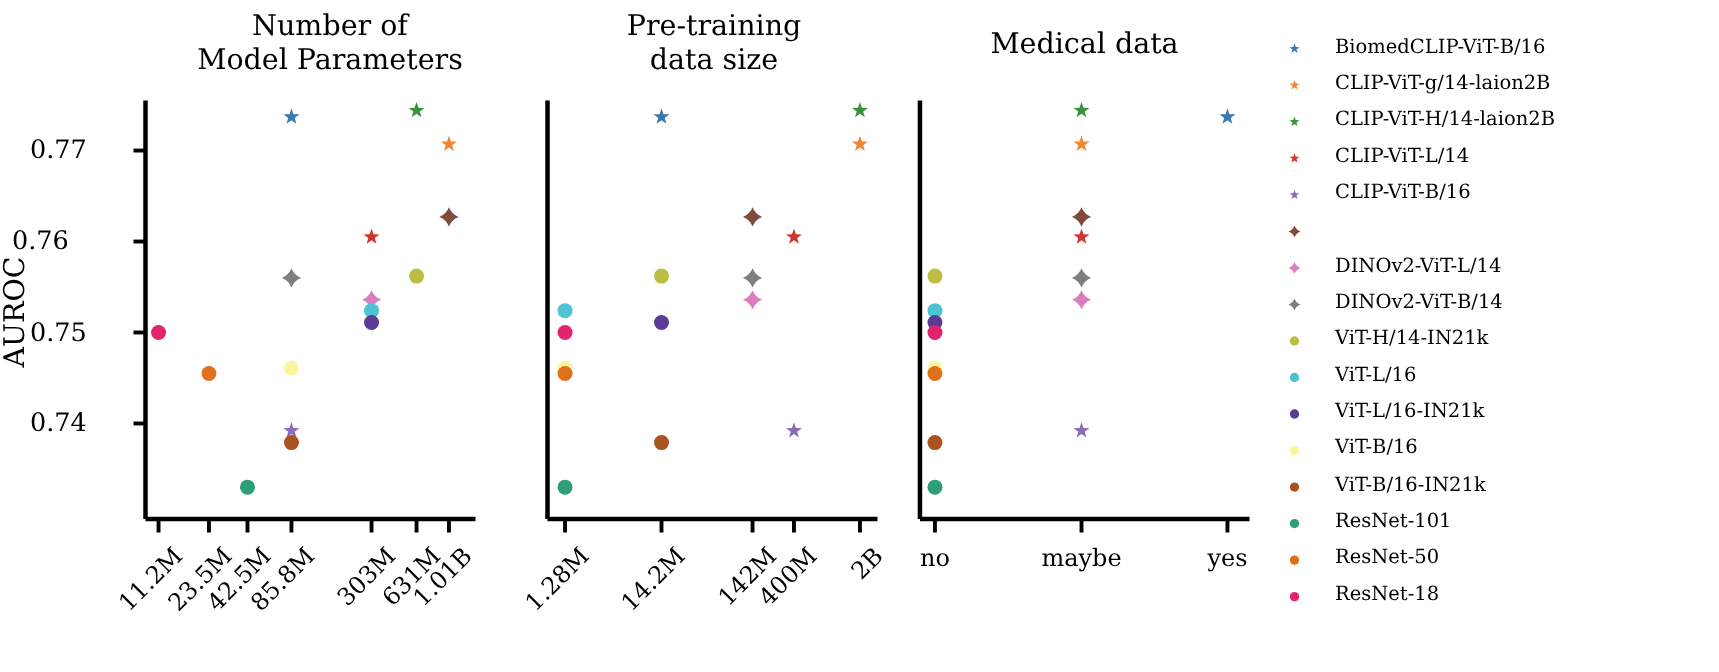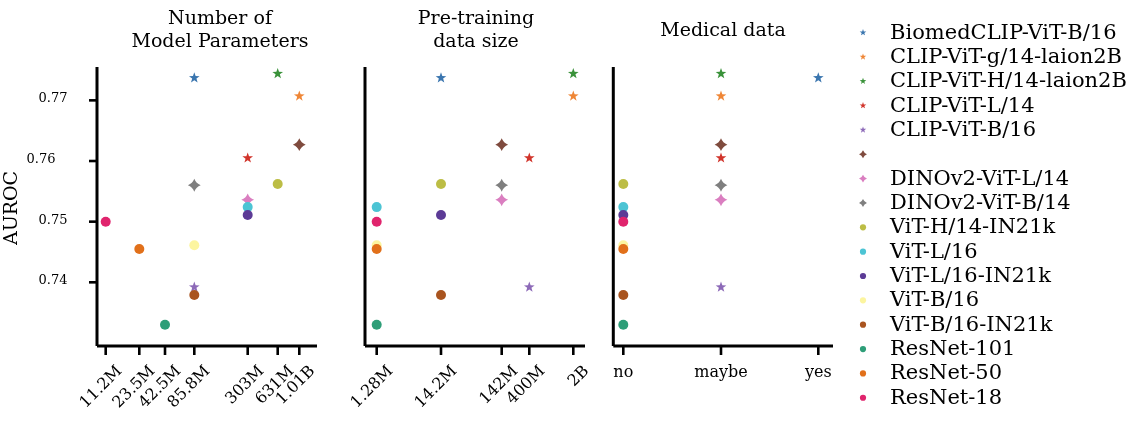--- a/index.html
+++ b/index.html
@@ -13,32 +13,32 @@
     position:absolute;text-align:center;
     font-size:19px;line-height:23px;white-space:pre-line;
     color:#000;
   }
   .ylabel{
     position:absolute;font-size:19px;
     transform-origin:50% 50%;transform:rotate(-90deg);
     white-space:nowrap;text-align:center;
   }
   .ytick-label{
-    position:absolute;font-size:13px;text-align:center;white-space:nowrap;
+    position:absolute;font-size:17px;text-align:left;white-space:nowrap;
   }
   .xtick-label{
     position:absolute;font-size:16px;white-space:nowrap;
     transform-origin:right top;transform:rotate(-45deg);
     text-align:right;
   }
   .xtick-label.flat{
     transform:none;transform-origin:center top;text-align:center;
   }
   .legend-label{
-    position:absolute;font-size:21px;white-space:nowrap;line-height:16px;
+    position:absolute;font-size:13px;white-space:nowrap;line-height:16px;
   }
   svg{position:absolute;left:0;top:0;overflow:visible;}
 </style>
 </head>
 <body>
 
 <div id="fig">
     <svg width="1146" height="448">
       <line x1="89" y1="100.35869565217365" x2="97" y2="100.35869565217365" stroke="#000" stroke-width="2.6" stroke-linecap="butt"></line>
       <line x1="89" y1="161.01086956521726" x2="97" y2="161.01086956521726" stroke="#000" stroke-width="2.6" stroke-linecap="butt"></line>

